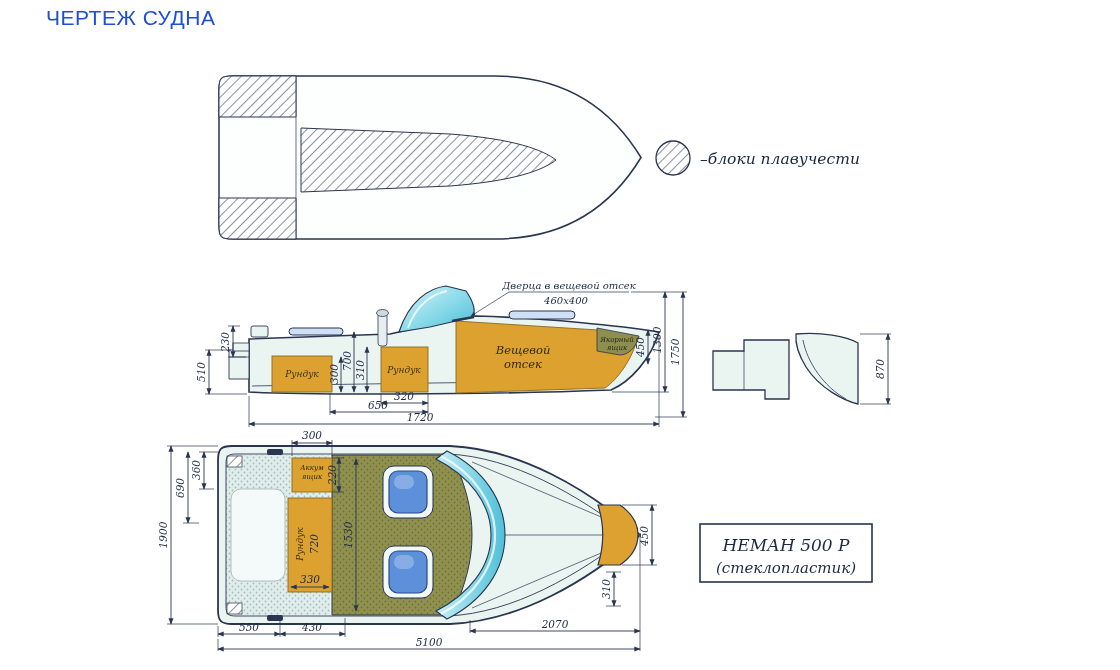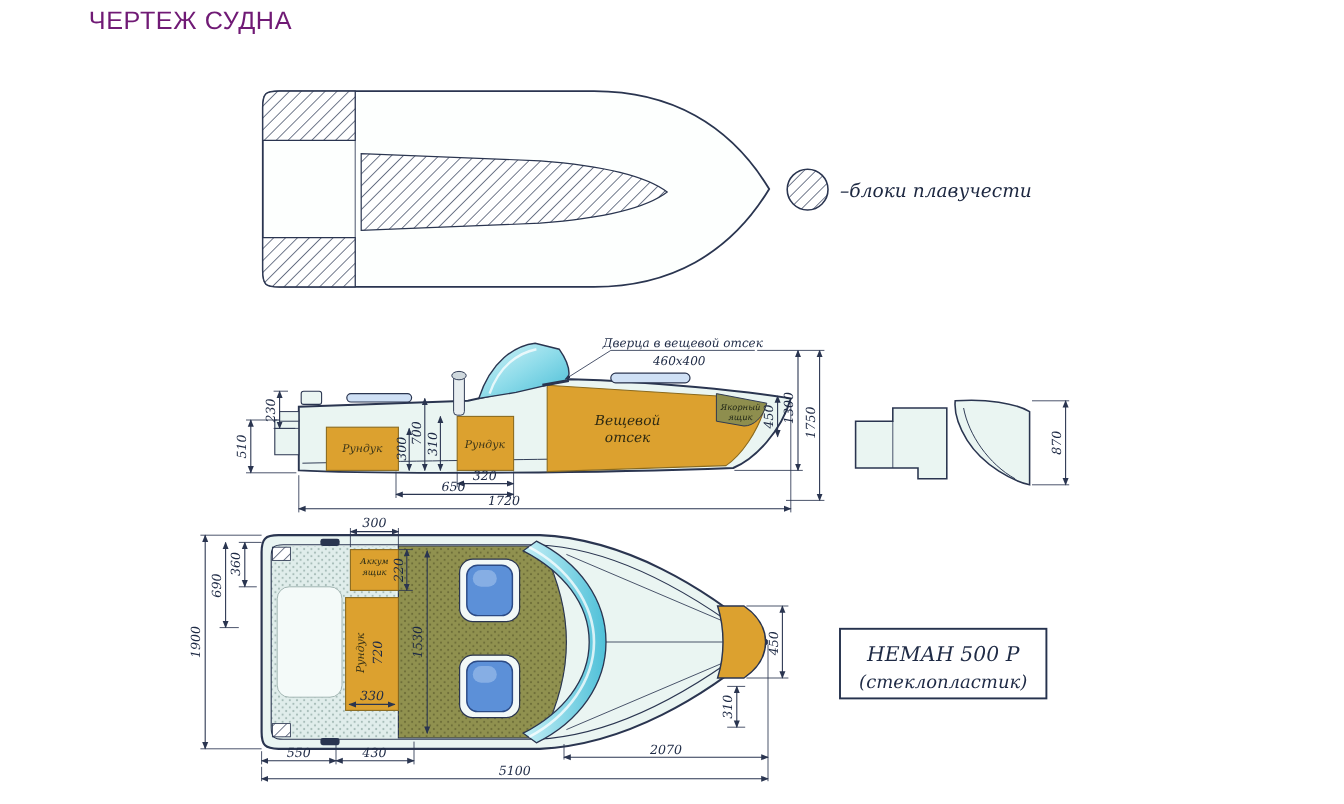--- a/index.html
+++ b/index.html
@@ -1,19 +1,19 @@
 <!DOCTYPE html>
 <html><head>
 <meta charset="utf-8">
 <style>
   html,body{margin:0;padding:0;background:#ffffff;}
   .page{position:relative;width:1120px;height:670px;background:#ffffff;overflow:hidden;
         font-family:"Liberation Sans",sans-serif;}
-  .title{position:absolute;left:74px;top:6px;font-size:21px;font-weight:500;
-         letter-spacing:0.5px;color:#701a75;}
+  .title{position:absolute;left:46px;top:6px;font-size:21px;font-weight:500;
+         letter-spacing:0.5px;color:#1d4ed8;}
   svg{position:absolute;left:0;top:0;}
   .dl{stroke:#2a3550;stroke-width:0.9;marker-start:url(#arr);marker-end:url(#arr);}
   .ext{stroke:#2a3550;stroke-width:0.7;}
   .thin{stroke:#2a3550;stroke-width:0.8;fill:none;}
   text{user-select:none;}
   .dim{font:italic 10.5px "DejaVu Serif",serif;fill:#1e2a45;}
   .lbl9{font:italic 9px "DejaVu Serif",serif;fill:#3a3418;}
   .lbl11{font:italic 11.5px "DejaVu Serif",serif;fill:#2f2a12;}
   .lbl7{font:italic 7px "DejaVu Serif",serif;fill:#1e2415;}
   .note{font:italic 10px "DejaVu Serif",serif;fill:#1e2a45;}

